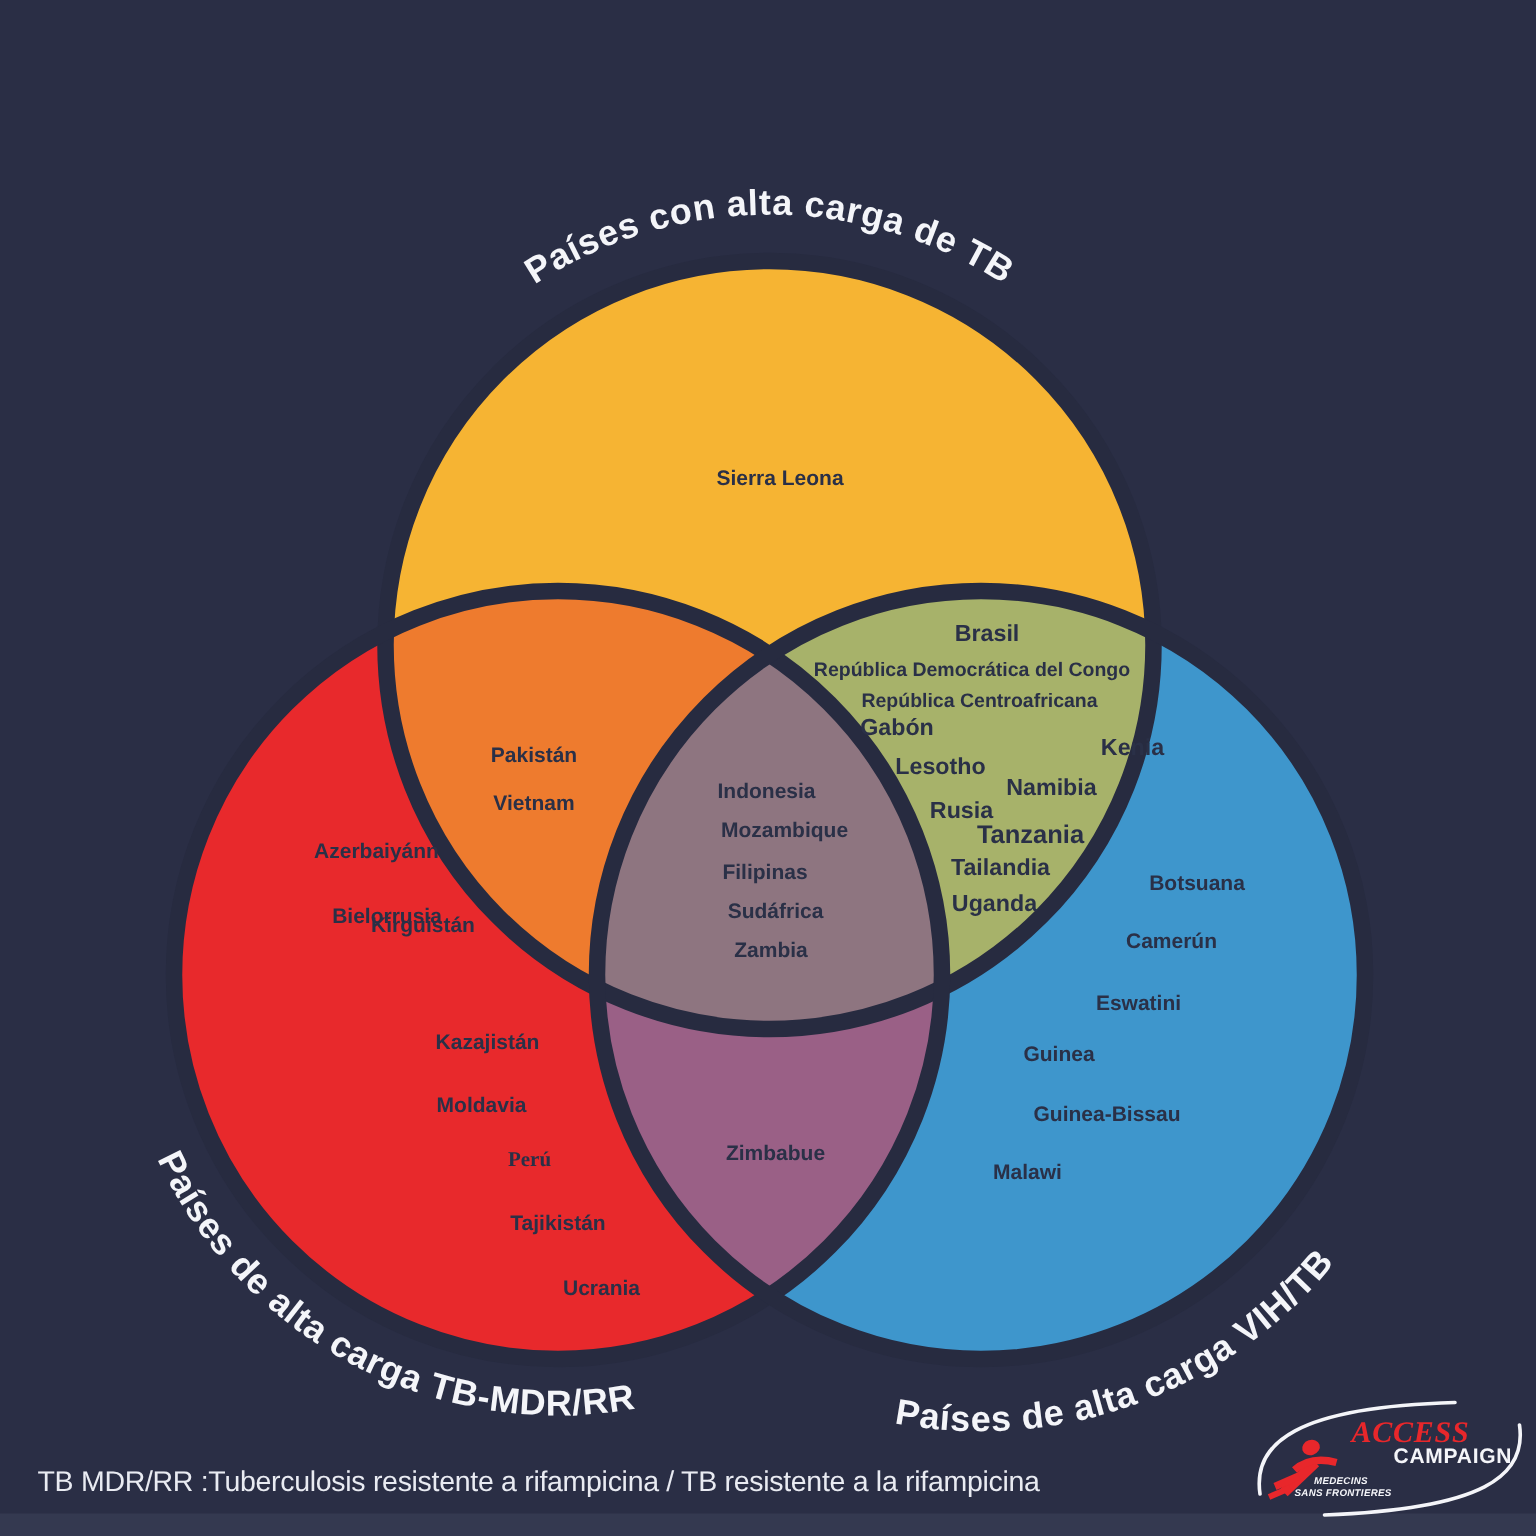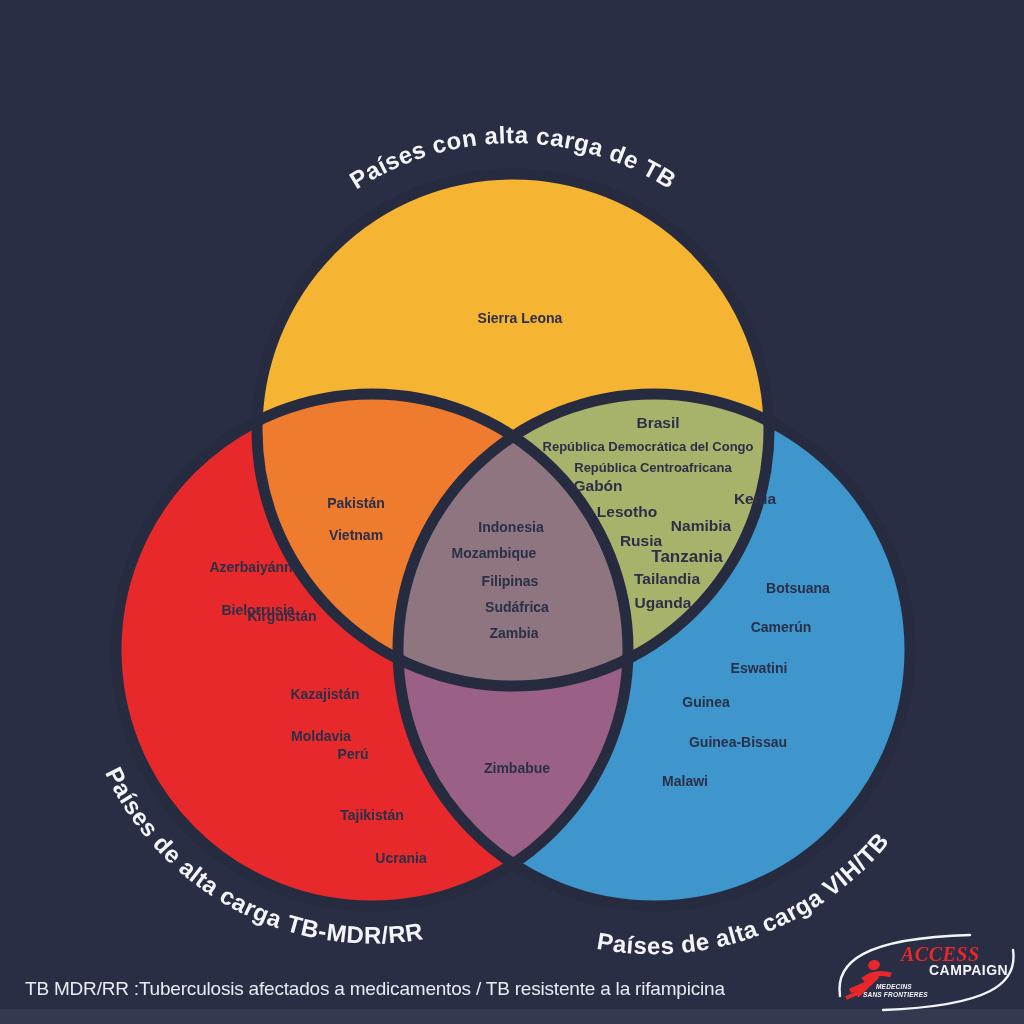--- a/index.html
+++ b/index.html
@@ -114,40 +114,40 @@
   <span class="country green" style="left:641px;top:541px;">Rusia</span>
   <span class="country green" style="left:687px;top:557px;font-size:17px;">Tanzania</span>
   <span class="country green" style="left:667px;top:579px;">Tailandia</span>
   <span class="country green" style="left:663px;top:603px;">Uganda</span>
 
   <span class="country" style="left:228px;top:567px;margin-left:23px;">Azerbaiyánn</span>
   <span class="country" style="left:258px;top:610px;">Bielorrusia</span>
   <span class="country" style="left:282px;top:616px;">Kirguistán</span>
   <span class="country" style="left:325px;top:694px;">Kazajistán</span>
   <span class="country" style="left:321px;top:736px;">Moldavia</span>
-  <span class="country" style="left:353px;top:754px;">Perú</span>
+  <span class="country" style="left:353px;top:774px;font-family:Liberation Serif, serif;">Perú</span>
   <span class="country" style="left:372px;top:815px;">Tajikistán</span>
   <span class="country" style="left:401px;top:858px;">Ucrania</span>
 
   <span class="country" style="left:511px;top:527px;">Indonesia</span>
-  <span class="country" style="left:494px;top:553px;">Mozambique</span>
+  <span class="country" style="left:523px;top:553px;">Mozambique</span>
   <span class="country" style="left:510px;top:581px;">Filipinas</span>
   <span class="country" style="left:517px;top:607px;">Sudáfrica</span>
   <span class="country" style="left:514px;top:633px;">Zambia</span>
 
   <span class="country" style="left:517px;top:768px;">Zimbabue</span>
 
   <span class="country" style="left:798px;top:588px;">Botsuana</span>
   <span class="country" style="left:781px;top:627px;">Camerún</span>
   <span class="country" style="left:759px;top:668px;">Eswatini</span>
   <span class="country" style="left:706px;top:702px;">Guinea</span>
   <span class="country" style="left:738px;top:742px;">Guinea-Bissau</span>
   <span class="country" style="left:685px;top:781px;">Malawi</span>
 
-  <div class="footer-note">TB MDR/RR :Tuberculosis afectados a medicamentos / TB resistente a la rifampicina</div>
+  <div class="footer-note">TB MDR/RR :Tuberculosis resistente a rifampicina / TB resistente a la rifampicina</div>
   <div class="footer-bar"></div>
 
   <div class="logo">
     <svg width="192" height="102" viewBox="0 0 192 102">
       <path class="swoosh" d="M 10 78 C 5 44, 34 20, 140 17"></path>
       <path class="swoosh" d="M 183 32 C 188 66, 159 88, 53 92"></path>
       <text class="logo-access" x="71" y="43">ACCESS</text>
       <text class="logo-campaign" x="99" y="57">CAMPAIGN</text>
 
       <g stroke="#E8272B" fill="#E8272B">

